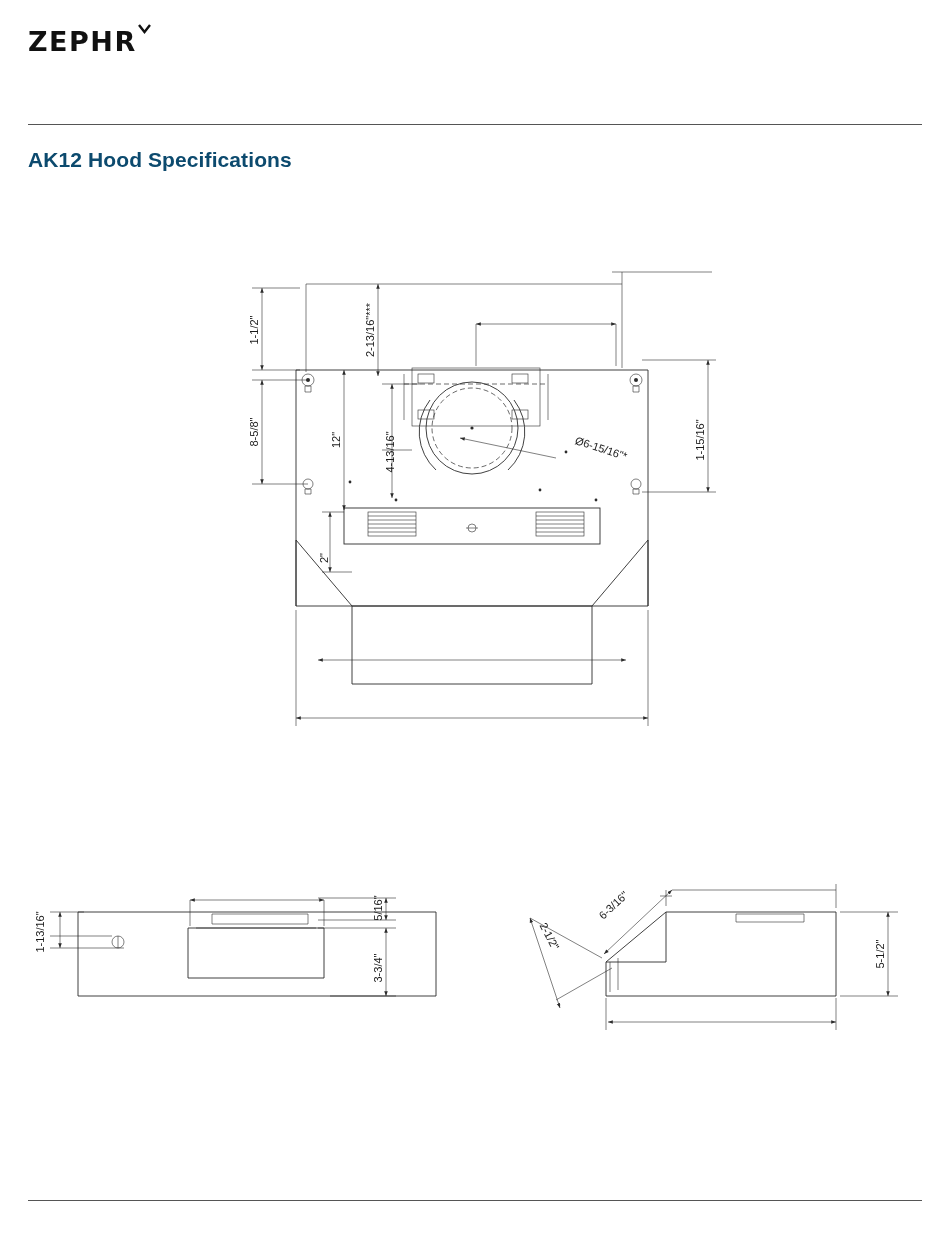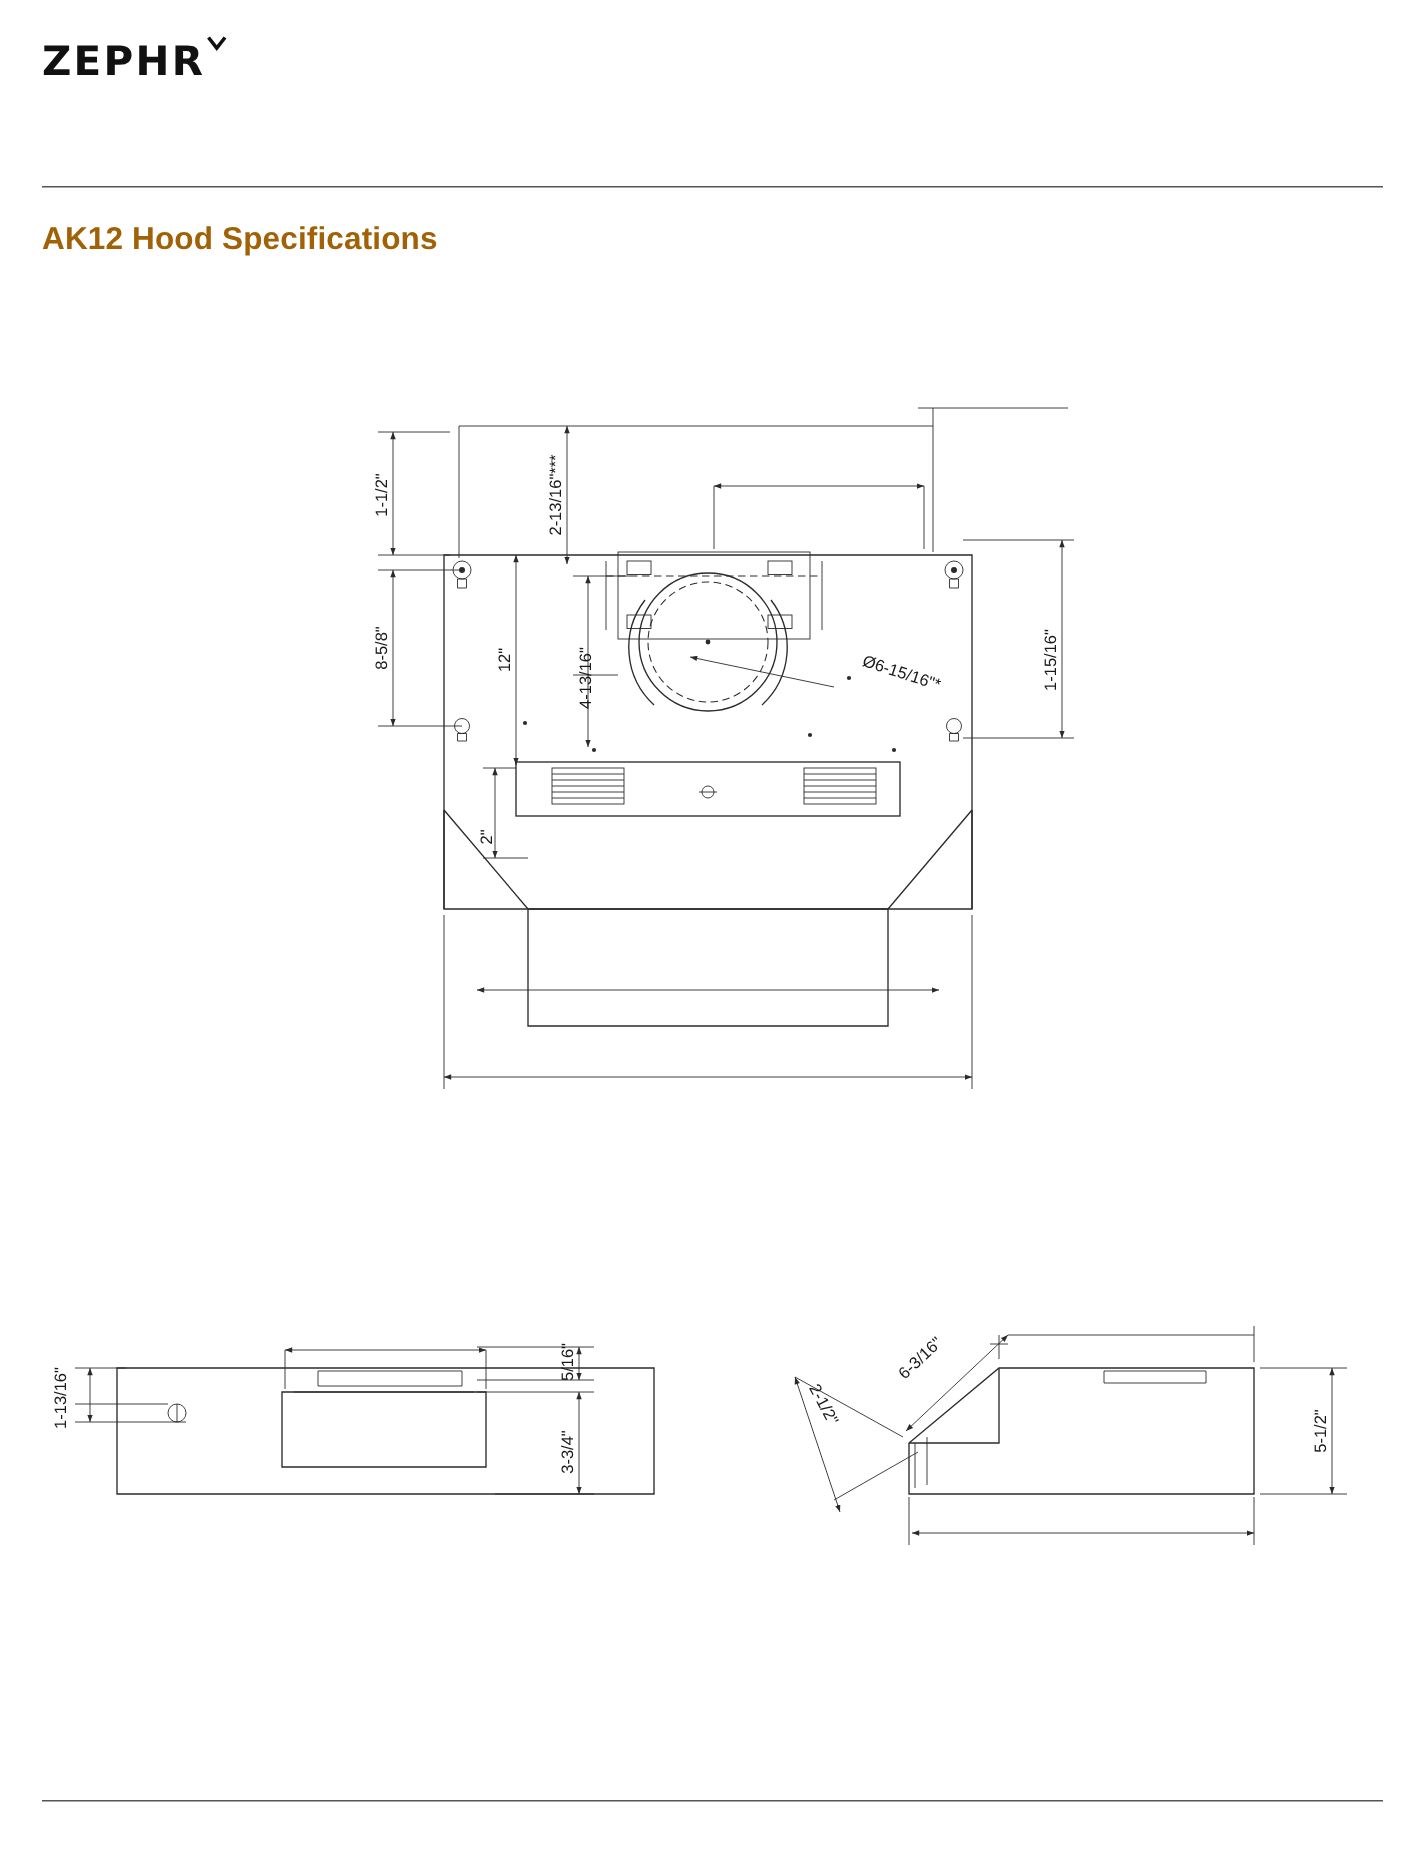--- a/index.html
+++ b/index.html
@@ -48,21 +48,21 @@
   .hrule.top { top: 124px; }
   .hrule.bottom { top: 1200px; }
 
   .page-title {
     position: absolute;
     left: 28px;
     top: 148px;
     font-size: 21px;
     font-weight: 700;
     letter-spacing: 0.1px;
-    color: #a16207;
+    color: #0c4a6e;
   }
 
   
   .drawing {
     position: absolute;
     left: 0;
     top: 0;
     width: 950px;
     height: 1248px;
     pointer-events: none;

